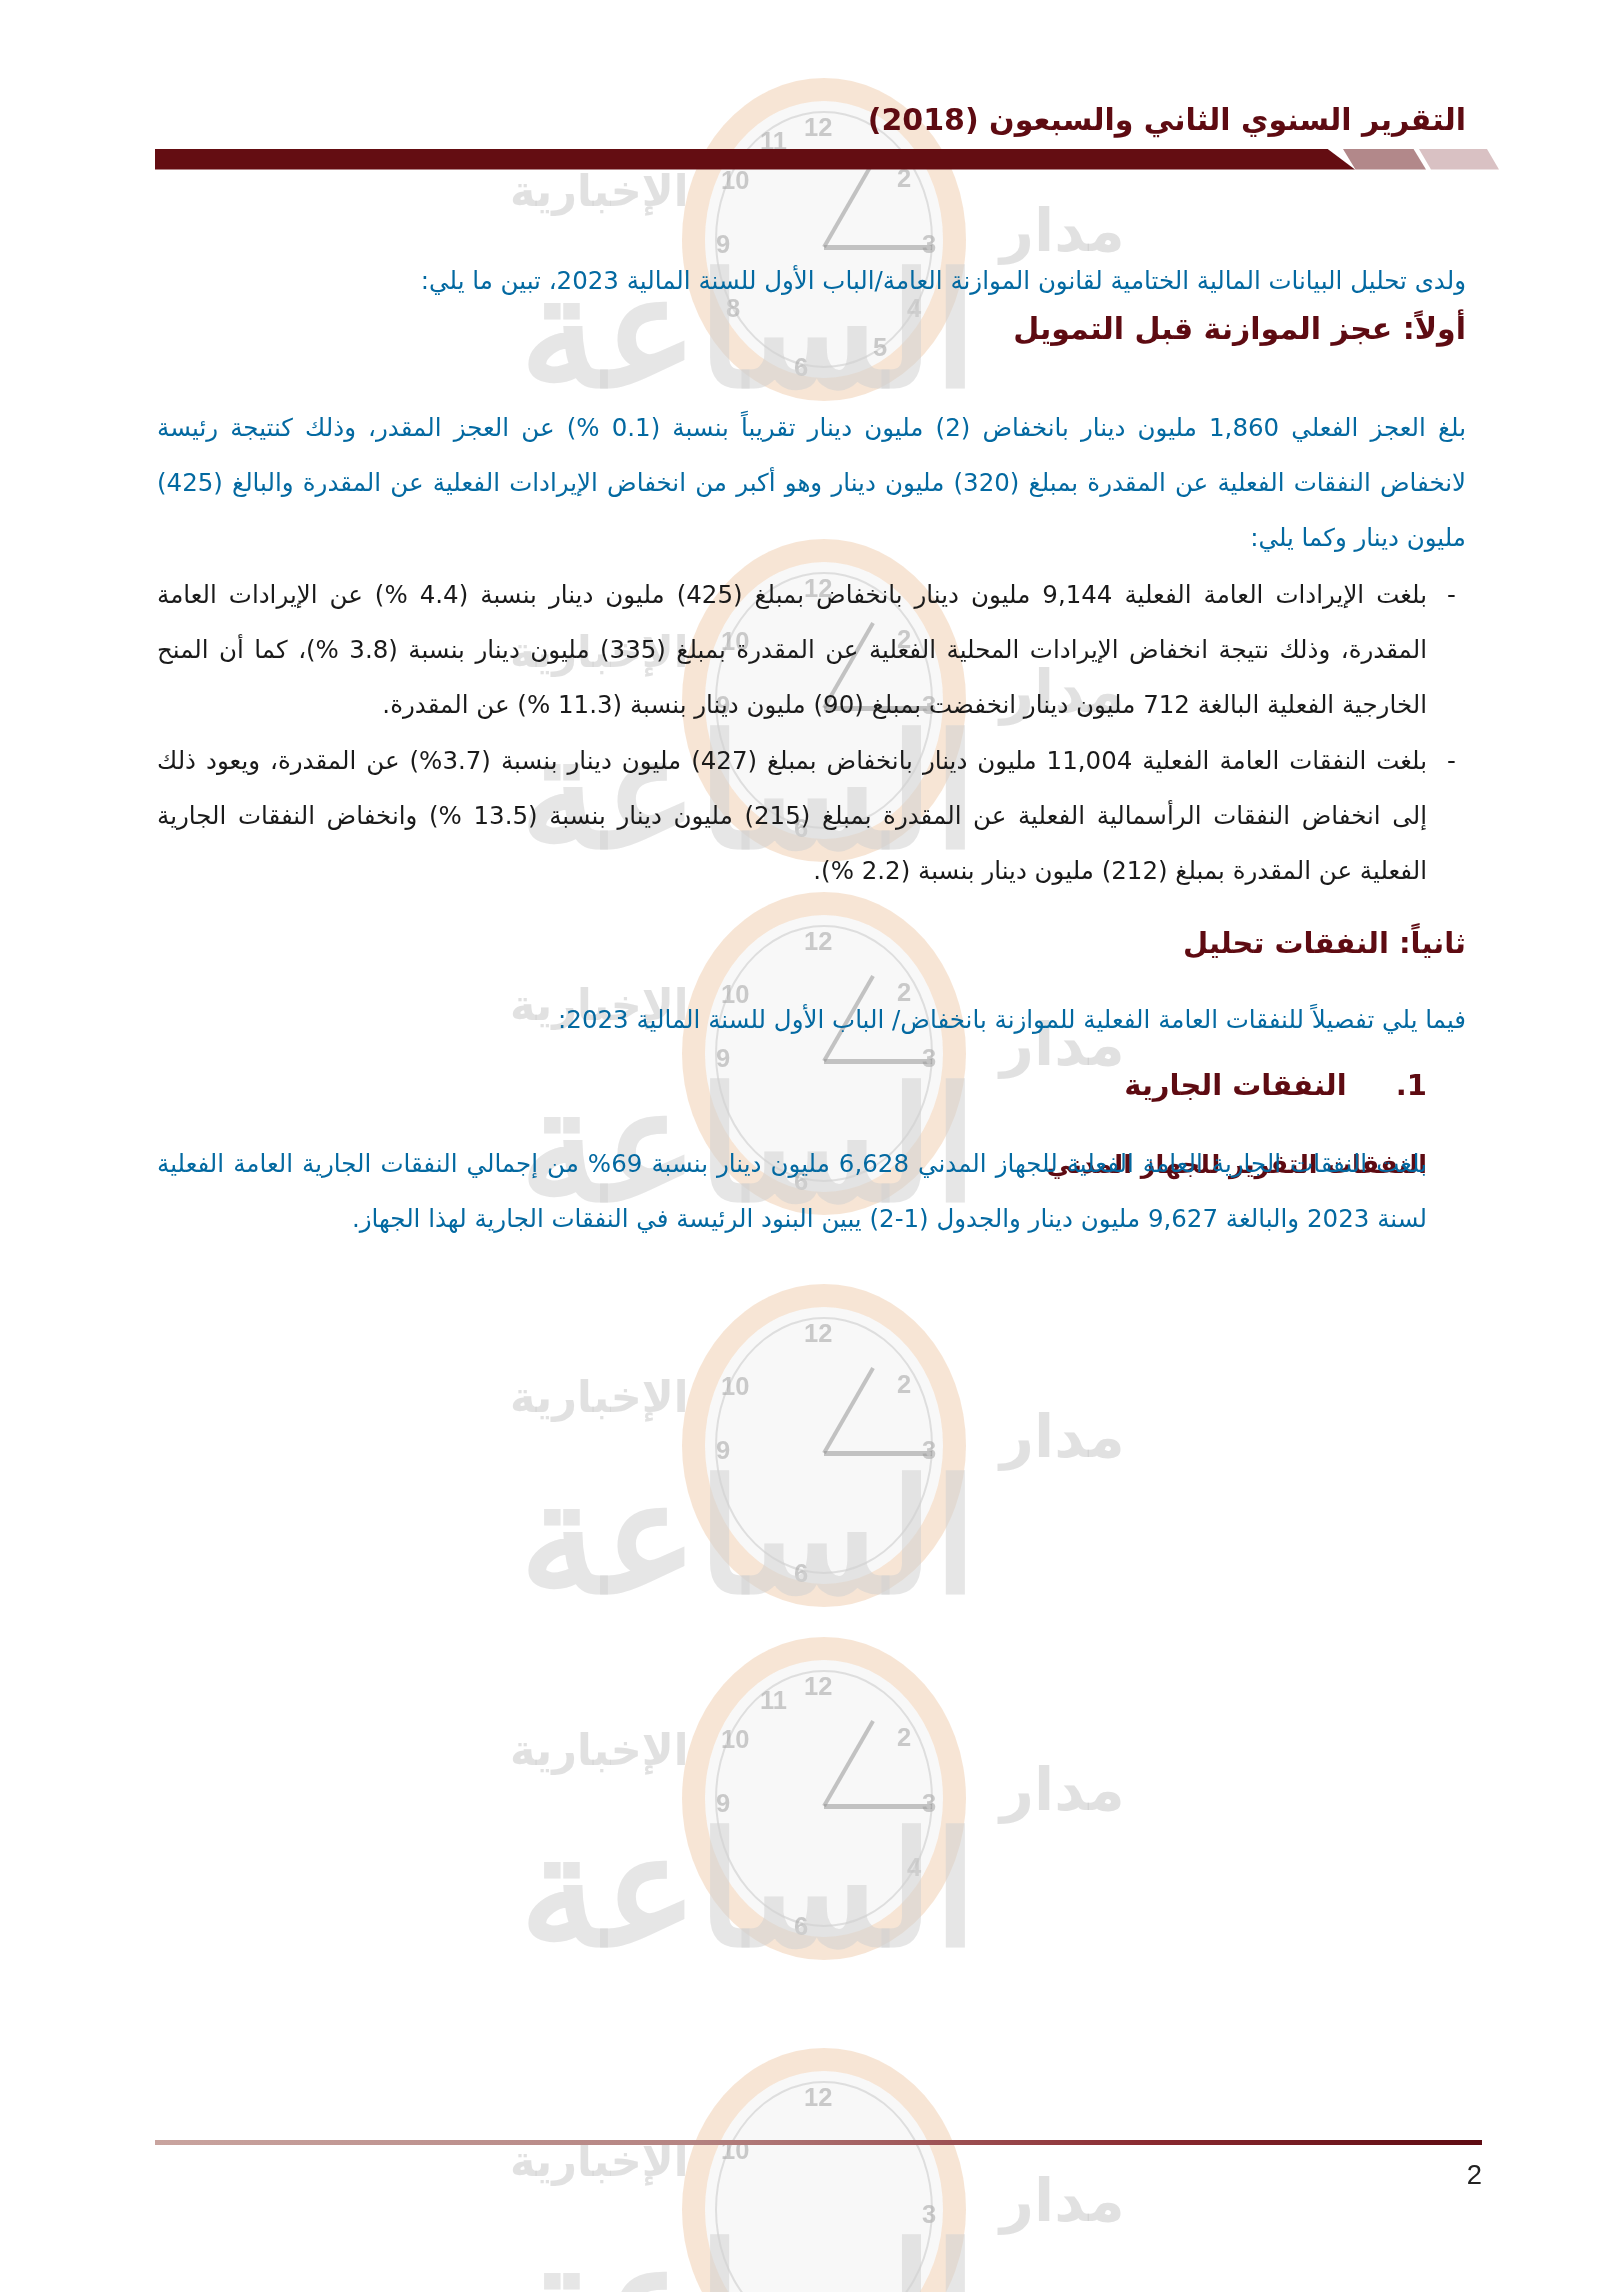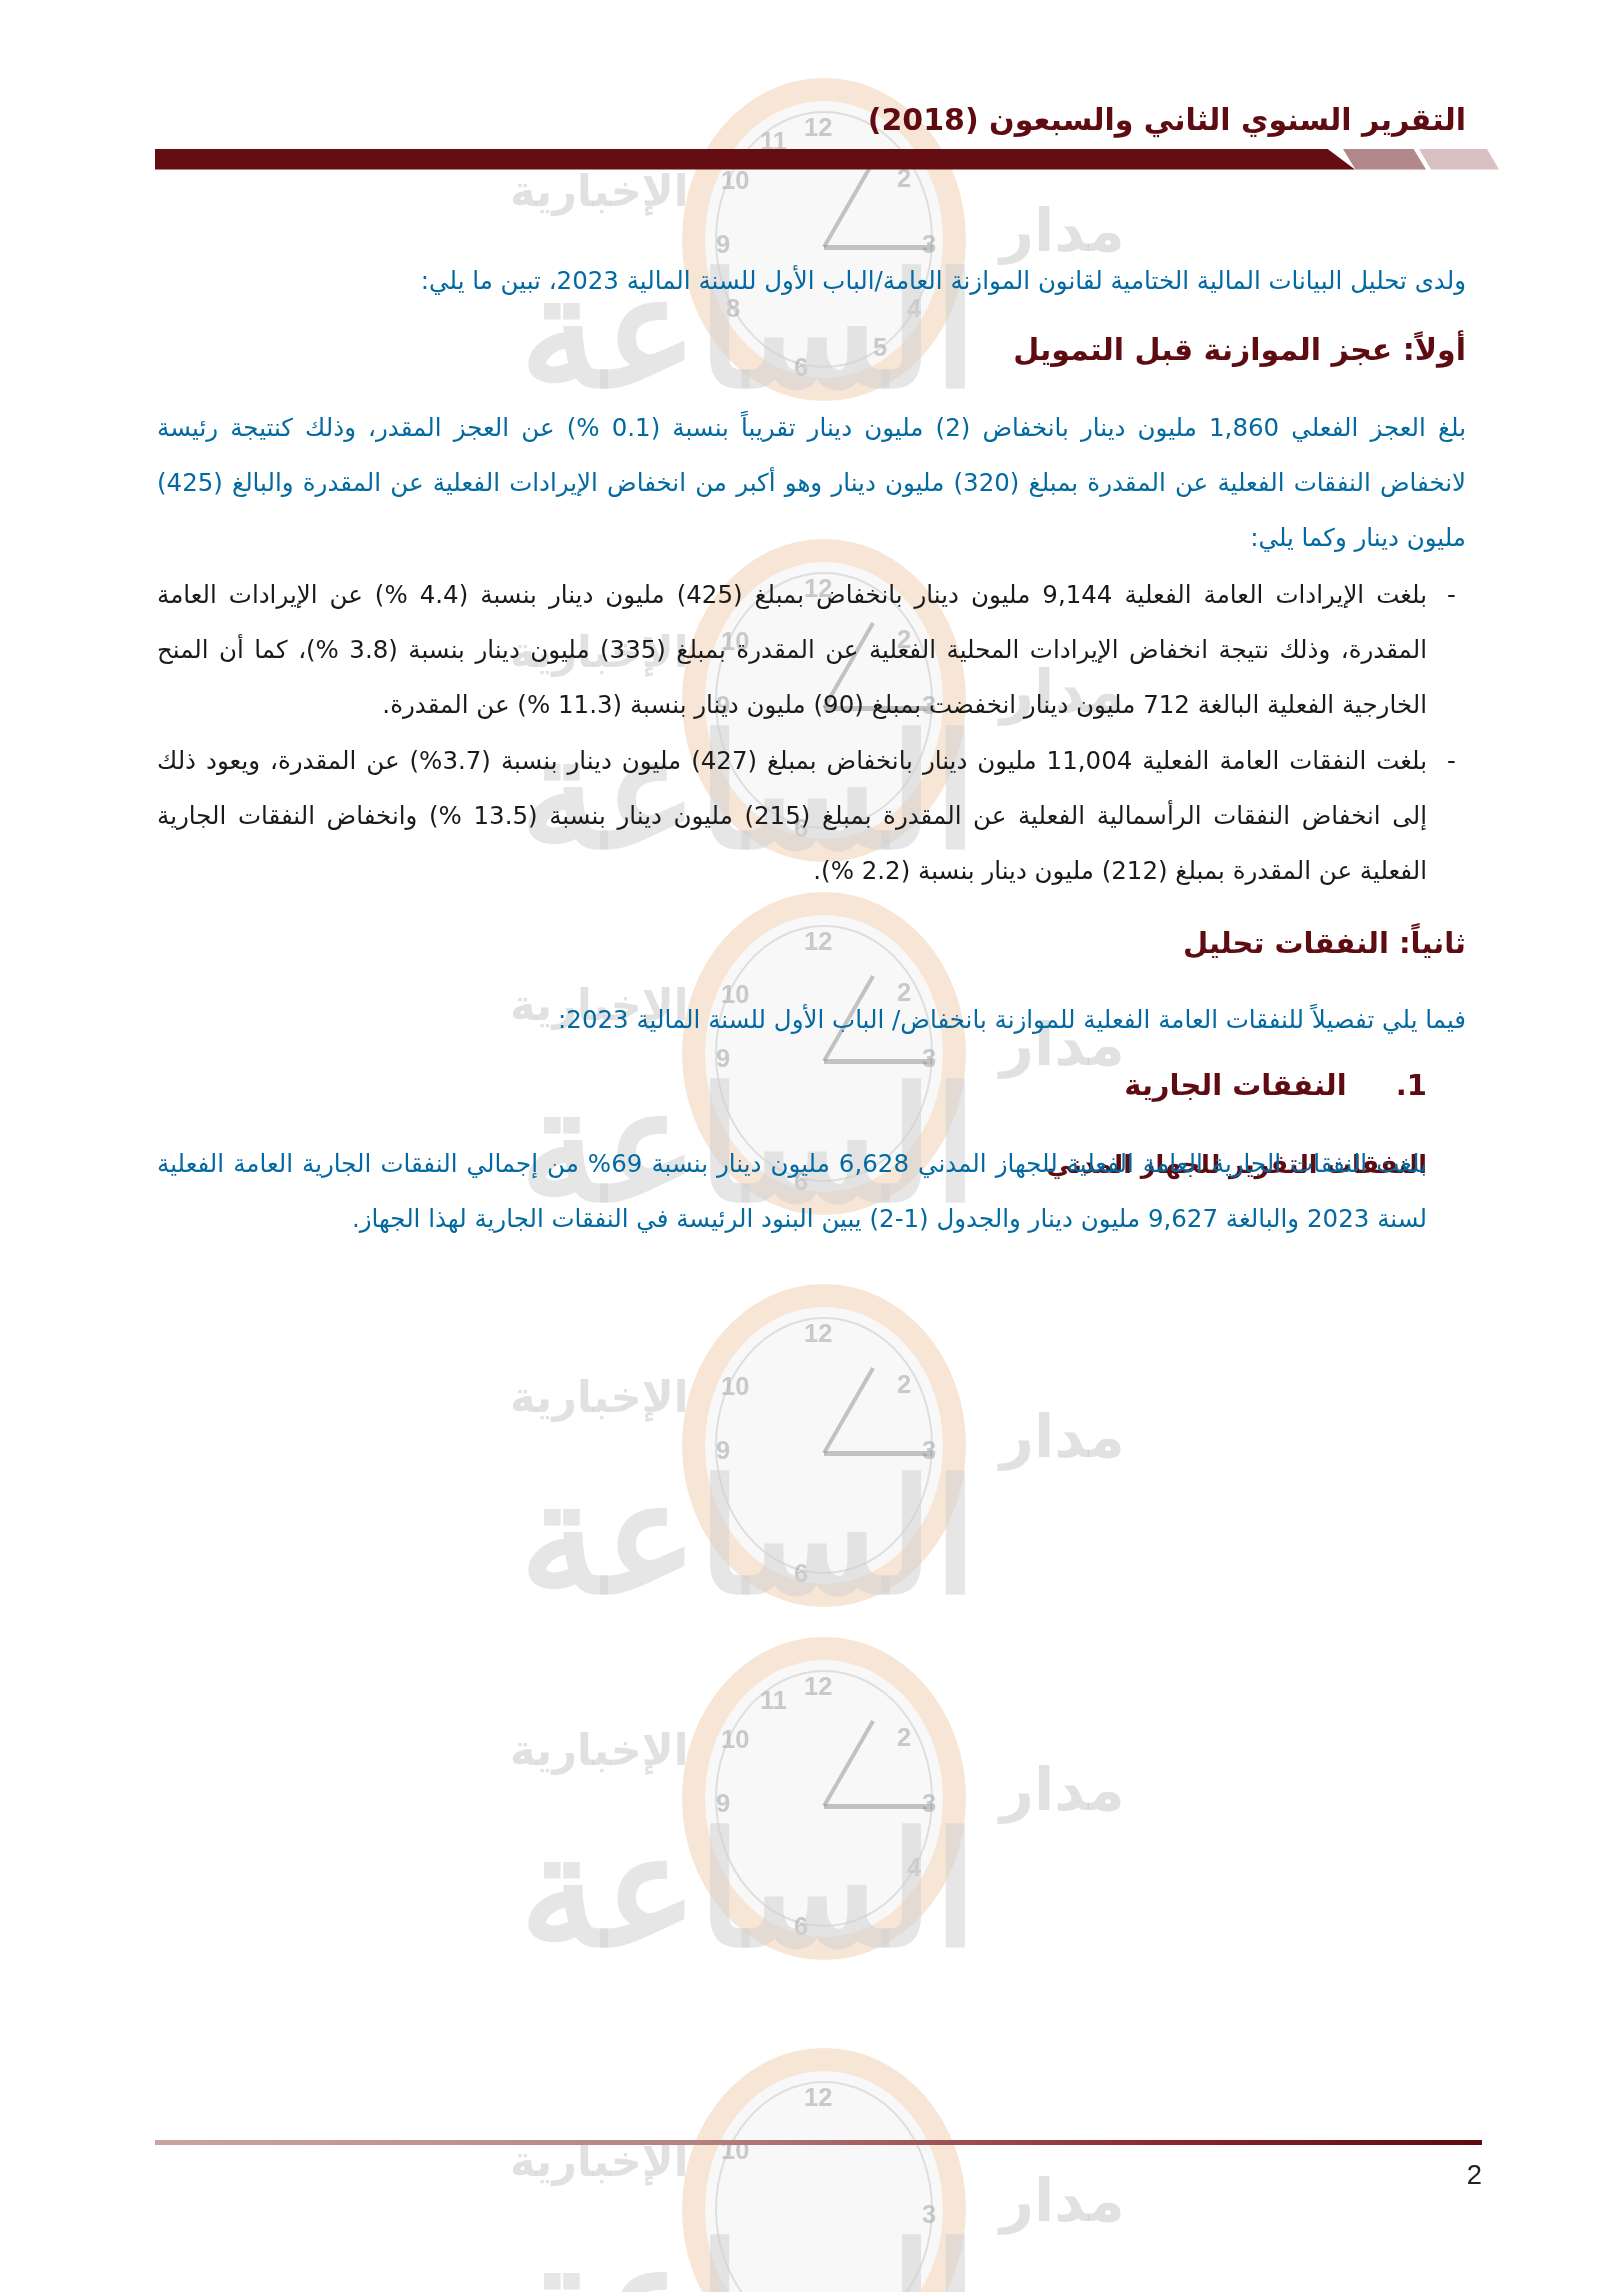--- a/index.html
+++ b/index.html
@@ -279,21 +279,21 @@
 <div class="header-title">التقرير السنوي الثاني والسبعون (2018)</div>
 <div class="header-bar" style="width:1161px;"></div>
 <div class="header-bar-cap" style="left:1316px;"></div>
 <div class="header-seg mid" style="left:1343px;"></div>
 <div class="header-seg light" style="left:1419px;"></div>
 
 <div class="content">
 
   <p class="para" style="top:253px; left:0; right:0; text-align:right;">ولدى تحليل البيانات المالية الختامية لقانون الموازنة العامة/الباب الأول للسنة المالية 2023، تبين ما يلي:</p>
 
-  <h2 class="heading" style="top:332px; font-size:30px;">أولاً: عجز الموازنة قبل التمويل</h2>
+  <h2 class="heading" style="top:311px; font-size:30px;">أولاً: عجز الموازنة قبل التمويل</h2>
 
   <p class="para" style="top:400px; left:0;">بلغ العجز الفعلي 1,860 مليون دينار بانخفاض (2) مليون دينار تقريباً بنسبة (0.1 %) عن العجز المقدر، وذلك كنتيجة رئيسة لانخفاض النفقات الفعلية عن المقدرة بمبلغ (320) مليون دينار وهو أكبر من انخفاض الإيرادات الفعلية عن المقدرة والبالغ (425) مليون دينار وكما يلي:</p>
 
   <div class="bullet" style="top:567px;">
     <span class="bullet-dash">-</span>
     <span>بلغت الإيرادات العامة الفعلية 9,144 مليون دينار بانخفاض بمبلغ (425) مليون دينار بنسبة (4.4 %) عن الإيرادات العامة المقدرة، وذلك نتيجة انخفاض الإيرادات المحلية الفعلية عن المقدرة بمبلغ (335) مليون دينار بنسبة (3.8 %)، كما أن المنح الخارجية الفعلية البالغة 712 مليون دينار انخفضت بمبلغ (90) مليون دينار بنسبة (11.3 %) عن المقدرة.</span>
   </div>
 
   <div class="bullet" style="top:733px;">
     <span class="bullet-dash">-</span>

